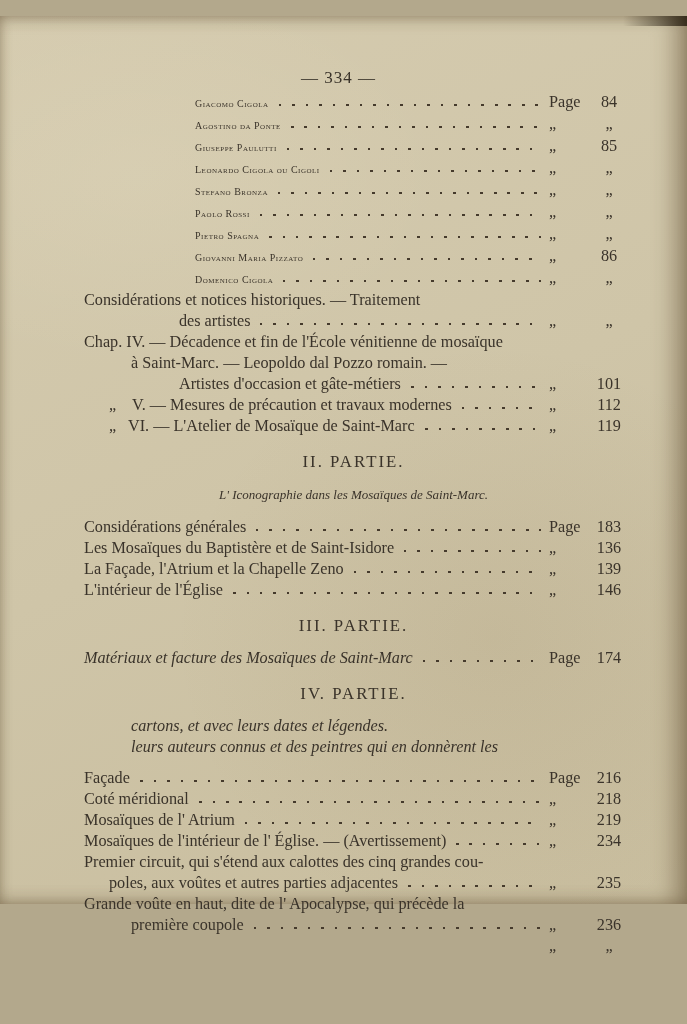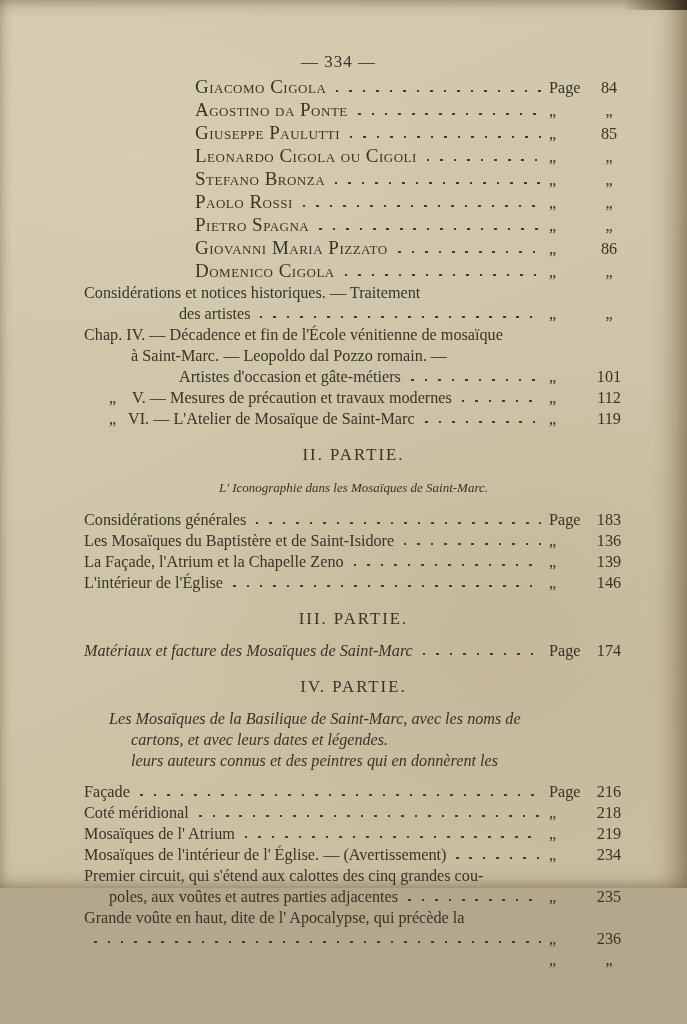--- a/index.html
+++ b/index.html
@@ -13,36 +13,37 @@
     position:relative;width:687px;height:888px;color:#3a332a;
     background:
       radial-gradient(ellipse 520px 320px at 20% 18%, rgba(255,250,228,.10), transparent 60%),
       radial-gradient(ellipse 460px 420px at 72% 70%, rgba(118,94,54,.09), transparent 70%),
       linear-gradient(155deg,#d5cbaf 0%,#cfc5a8 50%,#c8bd9e 100%);
     box-shadow:
       inset -18px 0 22px -6px rgba(92,74,45,.48),
       inset 5px 0 12px -4px rgba(92,74,45,.30),
       inset 0 7px 14px -5px rgba(92,74,45,.25),
       inset 0 -9px 16px -7px rgba(92,74,45,.28);
+    margin-top: 16px;
   }
   .corner-tr{
     position:absolute;top:0;right:0;width:64px;height:10px;
     background:linear-gradient(to left, rgba(40,31,17,.85), rgba(40,31,17,0));
   }
   .page-number{
     position:absolute;top:52px;left:0;right:10px;text-align:center;
     font-size:17px;letter-spacing:1px;
   }
   .toc{
     position:absolute;left:84px;right:64px;top:76px;
     font-size:16.2px;line-height:21px;
   }
   .row{display:flex;align-items:baseline}
   .txt,.pre{white-space:pre}
-  .sc{font-variant:small-caps;letter-spacing:.5px;font-size:19px}
+  .sc{font-variant:small-caps;letter-spacing:.5px;font-size:10px}
   .it{font-style:italic}
   .i0{padding-left:0}
   .i1{padding-left:25px}
   .i2{padding-left:47px}
   .i3{padding-left:95px}
   .i4{padding-left:111px}
   .fill{flex:1 1 auto;min-width:4px;height:12px;margin:0 6px 0 8px;position:relative}
   .fill.dots::after{
     content:"";position:absolute;left:2px;right:2px;bottom:1px;height:2.5px;
     background-image:repeating-linear-gradient(to right,#453a2c 0 2.5px,transparent 2.5px 13.5px);
@@ -205,21 +206,20 @@
       <div class="entry">
         <div class="row">
           <span class="txt i0 it">Matériaux et facture des Mosaïques de Saint-Marc</span>
           <span class="fill dots"></span>
           <span class="plabel">Page</span>
           <span class="pnum">174</span>
         </div>
       </div>
       <div class="part-heading">IV. PARTIE.</div>
       <div class="intro-block">
-        <div class="pre iline i1">Les Mosaïques de la Basilique de Saint-Marc, avec les noms de</div>
         <div class="pre iline i2">cartons, et avec leurs dates et légendes.</div>
         <div class="pre iline i2">leurs auteurs connus et des peintres qui en donnèrent les</div>
       </div>
       <div class="entry">
         <div class="row">
           <span class="txt i0">Façade</span>
           <span class="fill dots"></span>
           <span class="plabel">Page</span>
           <span class="pnum">216</span>
         </div>
@@ -253,20 +253,21 @@
         <div class="row">
           <span class="txt i1">poles, aux voûtes et autres parties adjacentes</span>
           <span class="fill dots"></span>
           <span class="plabel">„</span>
           <span class="pnum">235</span>
         </div>
       </div>
       <div class="entry">
         <div class="pre i0">Grande voûte en haut, dite de l' Apocalypse, qui précède la</div>
         <div class="row">
+          <span class="txt i2">première coupole</span>
           <span class="fill dots"></span>
           <span class="plabel">„</span>
           <span class="pnum">236</span>
         </div>
       </div>
       <div class="entry">
         <div class="row">
           <span class="fill"></span>
           <span class="plabel">„</span>
           <span class="pnum">„</span>

